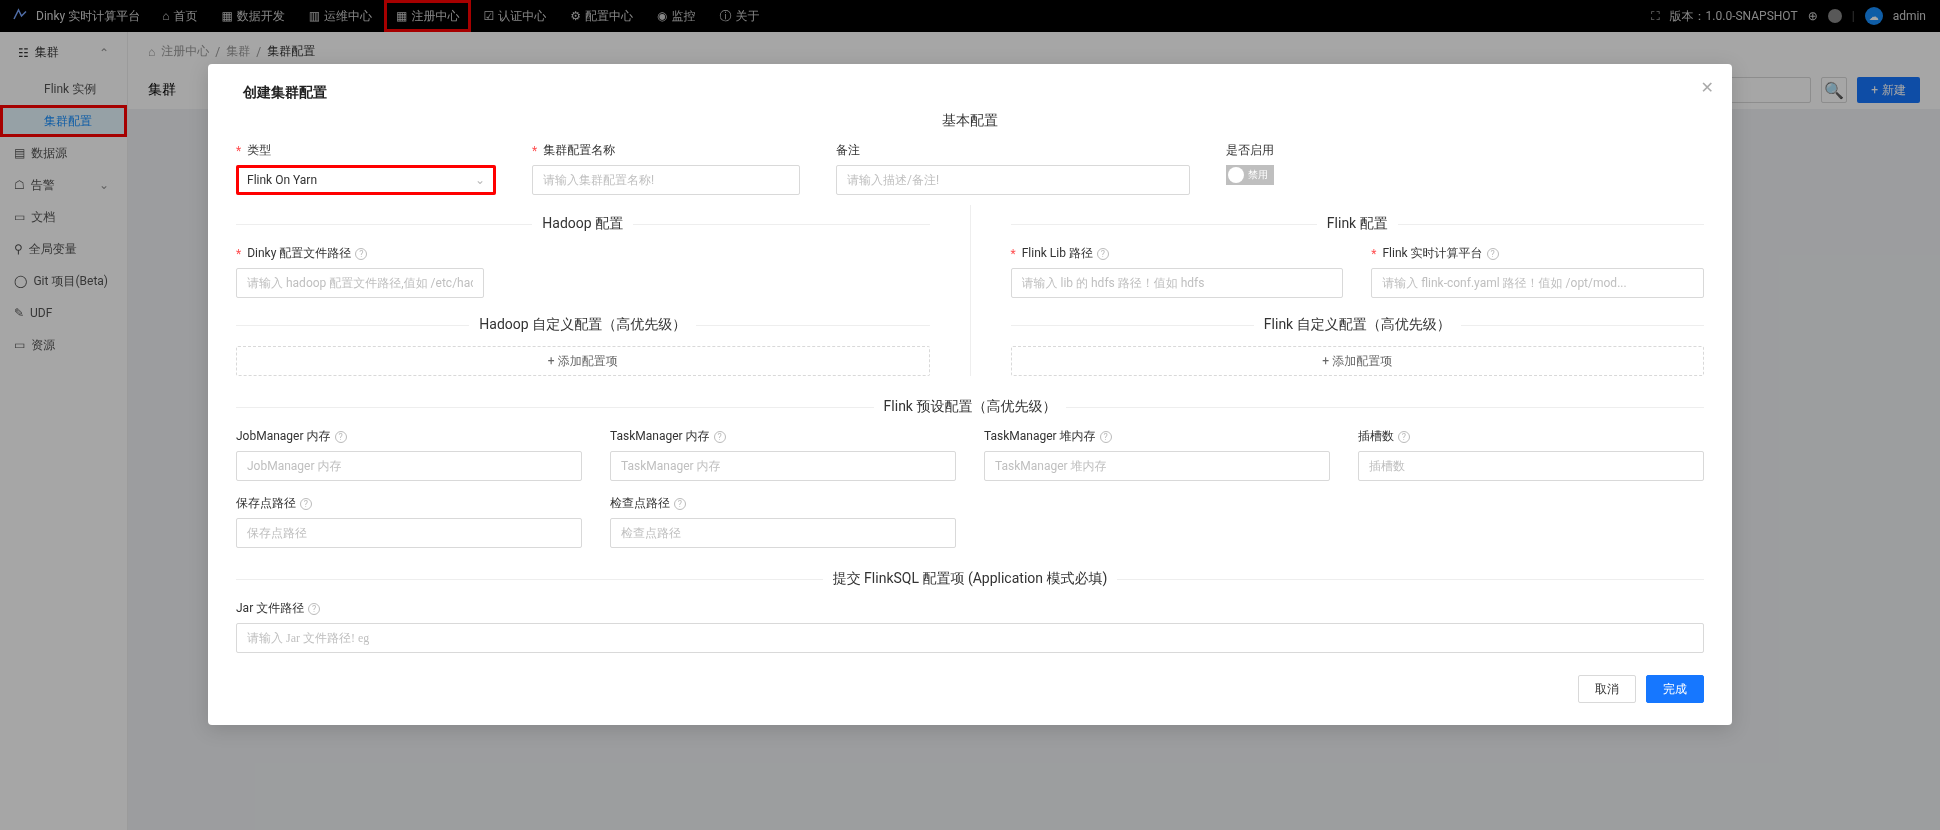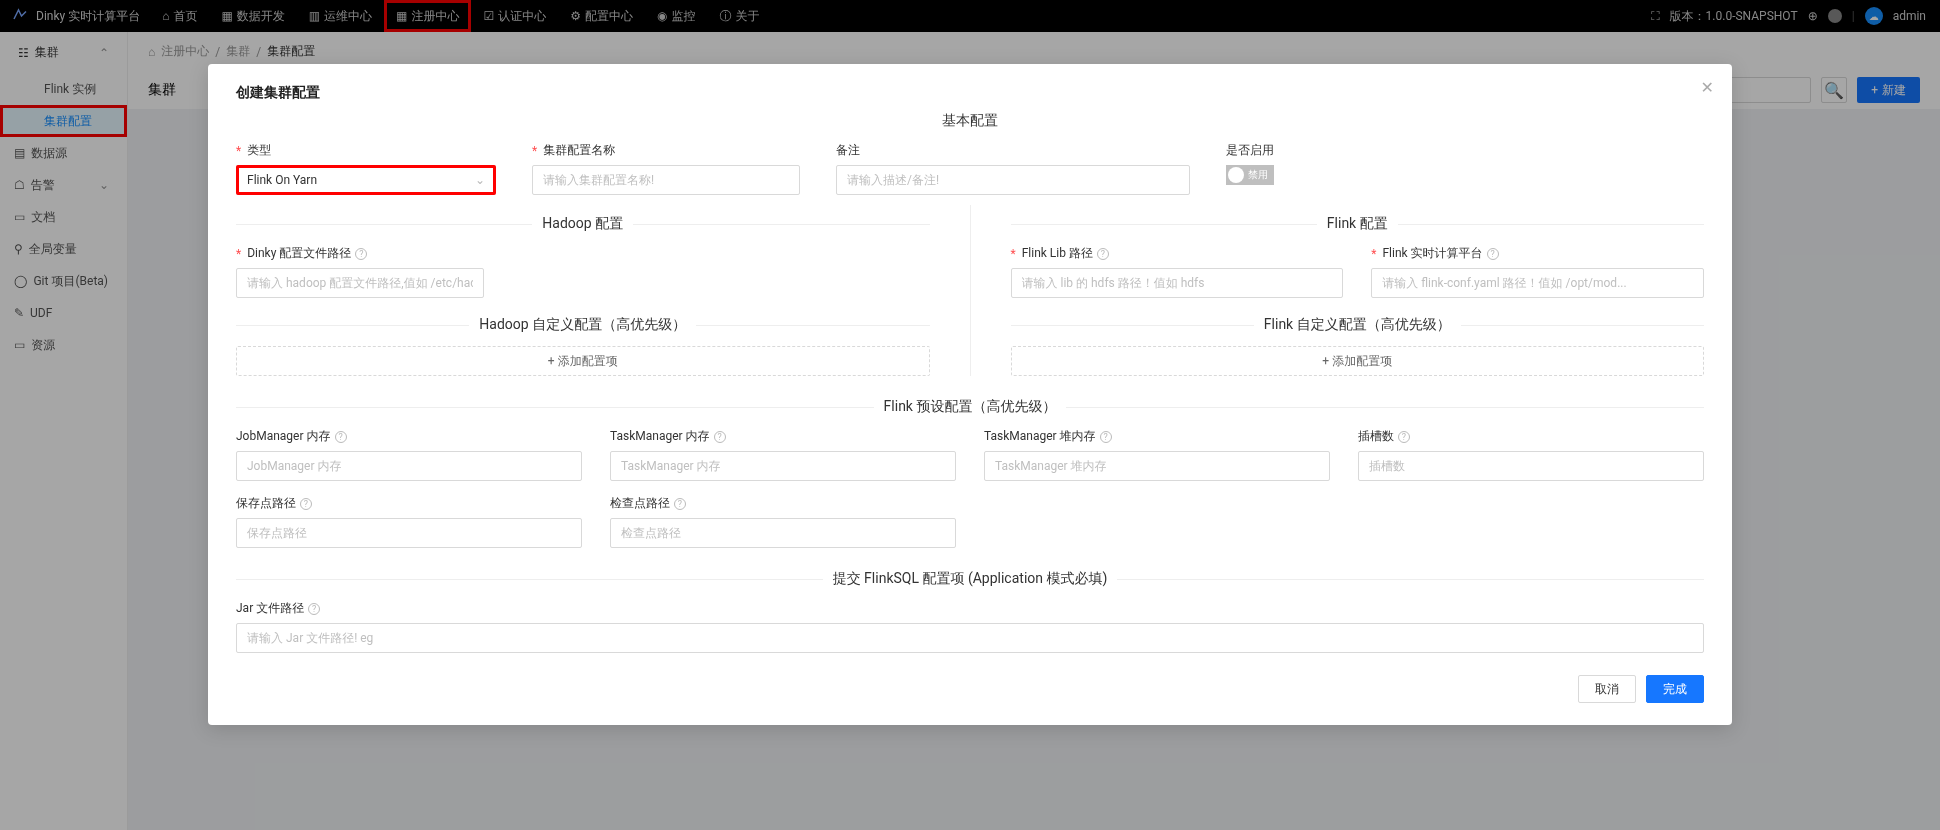--- a/index.html
+++ b/index.html
@@ -38,36 +38,36 @@
     .content-title { font-size: 14px; font-weight: 500; flex:1; }
     .search-box { width: 220px; height: 26px; border: 1px solid #d9d9d9; border-radius: 2px; padding: 0 8px; font-size: 12px; }
     .search-icon-btn { width: 26px; height: 26px; border: 1px solid #d9d9d9; border-radius: 2px; display:flex; align-items:center; justify-content:center; color:#999; cursor:pointer; }
     .new-btn { height: 26px; padding: 0 14px; background: #1677ff; color: #fff; border: none; border-radius: 2px; font-size: 12px; display: flex; align-items: center; gap: 4px; cursor: pointer; }
     .content-body { flex: 1; background: #f0f2f5; }
     
     
     .overlay { position: absolute; top: 0; left: 0; width: 1940px; height: 830px; background: rgba(0,0,0,0.35); display: flex; justify-content: center; }
     .modal { position: absolute; top: 64px; width: 1524px; background: #fff; border-radius: 4px; box-shadow: 0 4px 20px rgba(0,0,0,0.15); padding: 20px 28px 22px 28px; }
     .modal-close { position: absolute; top: 14px; right: 18px; color: #aaa; cursor: pointer; font-size: 16px; }
-    .modal-title { font-size: 14px; font-weight: 600; margin-bottom: 10px; color: #222; }
+    .modal-title { font-size: 14px; font-weight: 600; margin-bottom: 10px; color: #222; margin-left: 7px; }
     
     .section-title { text-align: center; font-size: 14px; color: #333; margin: 10px 0 12px 0; position: relative; }
     .section-title.with-lines { display: flex; align-items: center; gap: 10px; }
     .section-title.with-lines .line { flex: 1; height: 1px; background: #eee; }
     
     .split-row { display: flex; gap: 36px; }
     .split-col { flex: 1; }
     
     .field-label { font-size: 12px; color: #333; margin-bottom: 6px; display: flex; align-items: center; gap: 4px; }
     .required::before { content: "*"; color: #ff4d4f; margin-right: 2px; }
     .help-icon { width: 12px; height: 12px; border: 1px solid #bbb; border-radius: 50%; display: inline-flex; align-items: center; justify-content: center; font-size: 9px; color: #bbb; }
     
     .input { width: 100%; height: 30px; border: 1px solid #d9d9d9; border-radius: 2px; padding: 0 10px; font-size: 12px; color: #333; }
     .input::placeholder { color: #bfbfbf; }
-    .input.wide { width: 100%; }
+    .input.wide { width: 100%; font-family: Liberation Serif, serif; }
     .select { width: 260px; height: 30px; border: 1px solid #d9d9d9; border-radius: 2px; padding: 0 10px; font-size: 12px; color: #333; display: flex; align-items: center; justify-content: space-between; position: relative; }
     .select.highlighted { outline: 3px solid #ff0000; outline-offset: -3px; }
     .select .chev { color: #bbb; }
     
     .switch { width: 48px; height: 20px; background: #bfbfbf; border-radius: 0; position: relative; cursor: pointer; display:flex; align-items:center; }
     .switch-knob { width: 16px; height: 16px; background: #fff; border-radius: 50%; position: absolute; top: 2px; left: 2px; }
     .switch-label { font-size: 10px; color: #fff; position: absolute; right: 6px; }
     
     .add-row { border: 1px dashed #d9d9d9; height: 30px; display: flex; align-items: center; justify-content: center; font-size: 12px; color: #666; cursor: pointer; border-radius: 2px; margin-top: 8px; }
     

